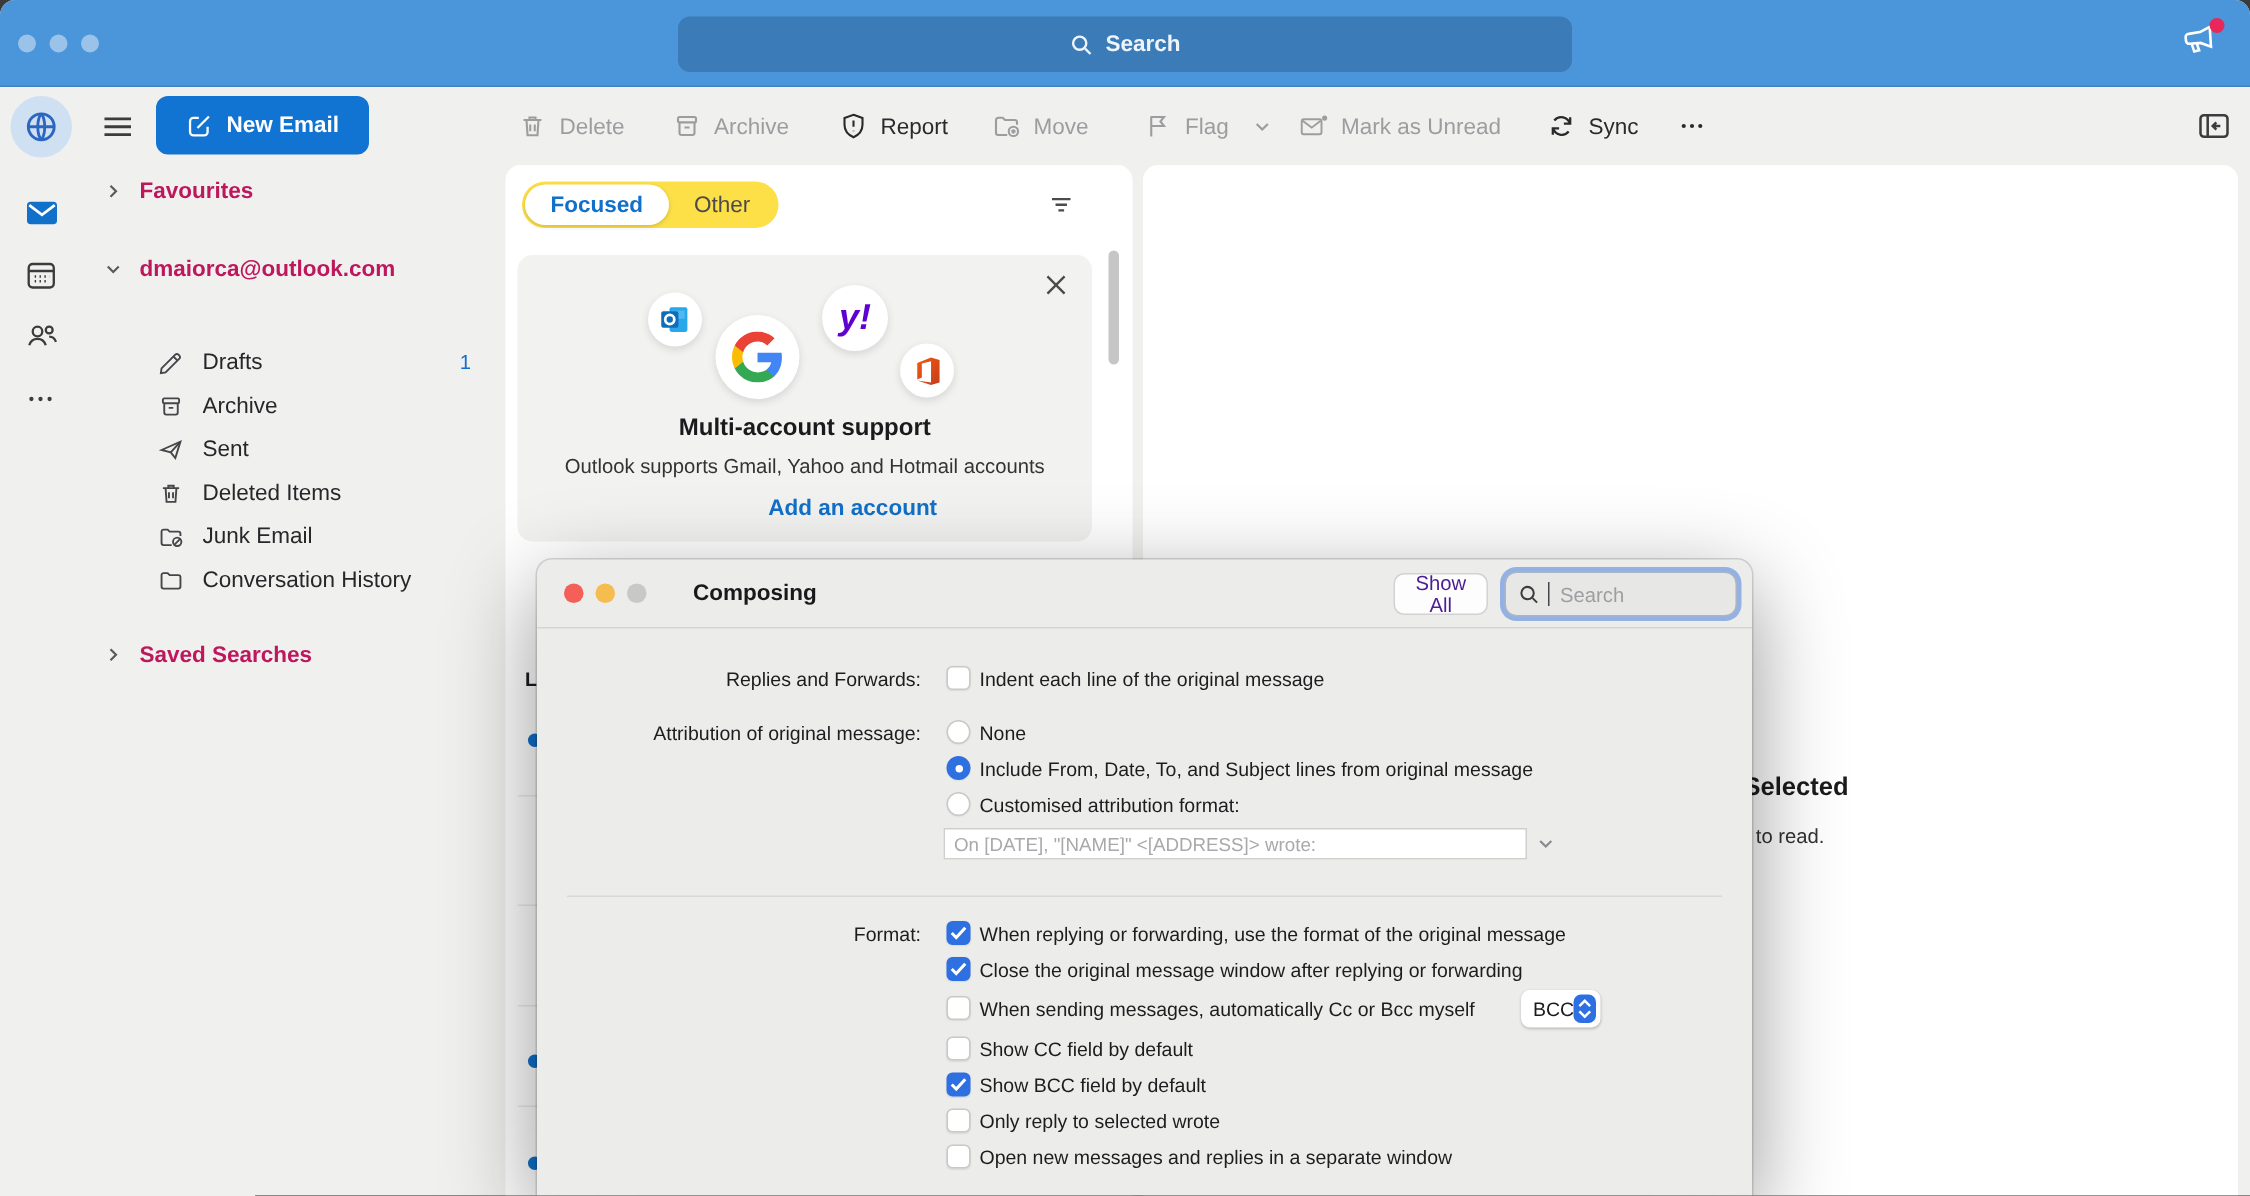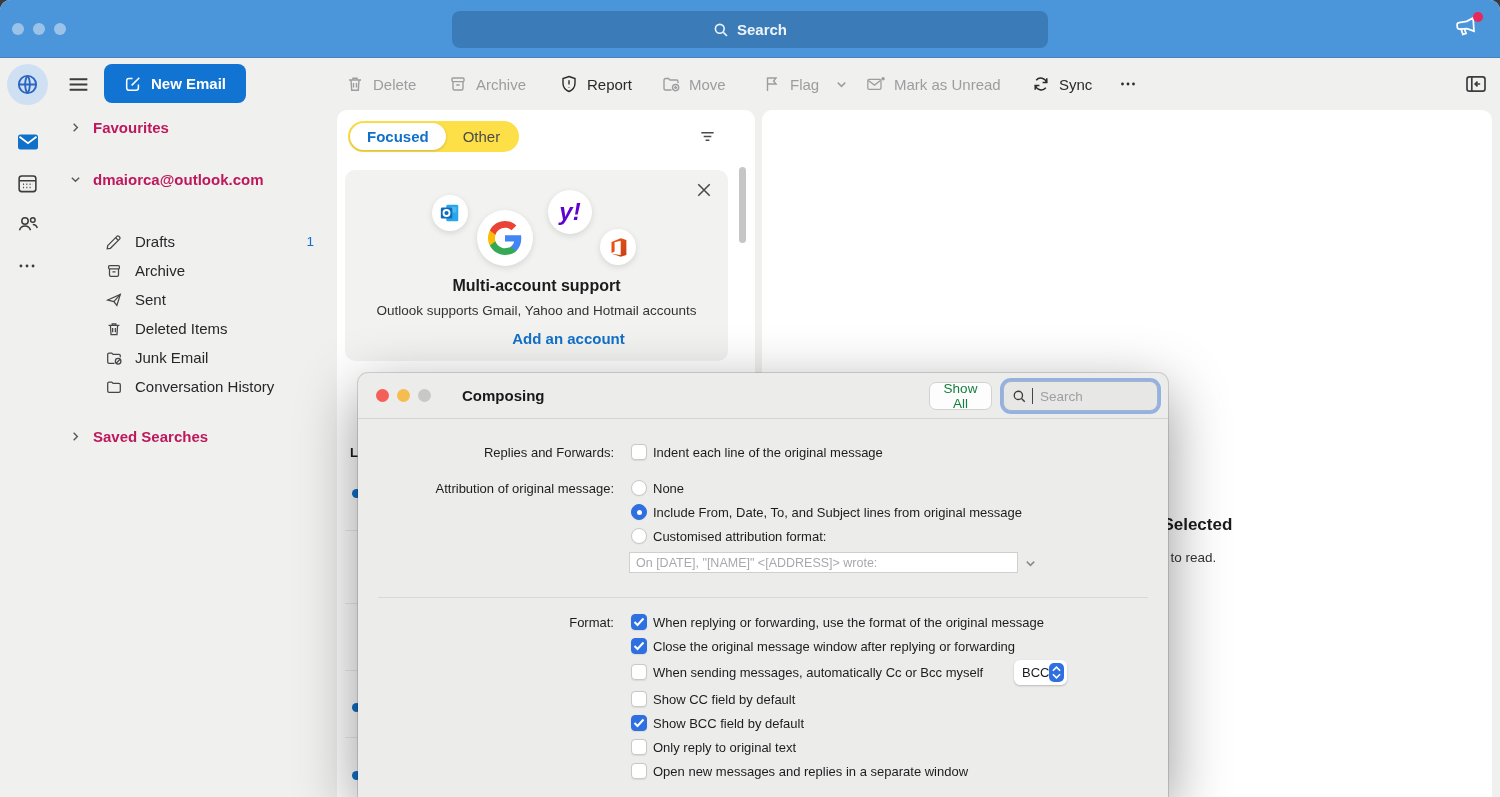--- a/index.html
+++ b/index.html
@@ -56,21 +56,21 @@
 
   
   .readpane{position:absolute;left:762px;top:110px;width:730px;height:687px;background:#fff;border-radius:10px 10px 0 0;}
   .empty-title{position:absolute;left:0;top:405px;width:100%;text-align:center;font-size:17px;font-weight:700;color:#1b1b1d;}
   .empty-sub{position:absolute;left:0;top:440px;width:100%;text-align:center;font-size:13.5px;color:#333335;}
 
   
   .dialog{position:absolute;left:358px;top:373px;width:810px;height:424px;background:#ececeb;border-radius:10px 10px 0 0;box-shadow:0 18px 60px rgba(0,0,0,.42),0 0 0 1px rgba(0,0,0,.14);}
   .d-dot{position:absolute;top:16px;width:13px;height:13px;border-radius:50%;}
   .d-title{position:absolute;left:104px;top:14px;font-size:15px;font-weight:700;color:#19191b;}
-  .showall{position:absolute;left:571px;top:9px;width:63px;height:28px;border-radius:7px;background:#fdfdfd;border:1px solid #d2d2d2;font-size:13.5px;color:#15803d;display:flex;align-items:center;}
+  .showall{position:absolute;left:571px;top:9px;width:63px;height:28px;border-radius:7px;background:#fdfdfd;border:1px solid #d2d2d2;font-size:13.5px;color:#4c1d95;display:flex;align-items:center;}
   .dsearch{position:absolute;left:645px;top:8px;width:155px;height:30px;border-radius:8px;background:#e7e7e6;border:1px solid #a9b4c4;box-shadow:0 0 0 3px #93b2e3;display:flex;align-items:center;padding:0 8px;gap:5px;}
   .dsearch input{border:none;outline:none;background:transparent;font-size:13.5px;color:#333;width:110px;font-family:inherit;}
   .dsearch input::placeholder{color:#9f9fa2;}
   .caret{width:1px;height:16px;background:#44444a;}
   .d-divider{position:absolute;left:0;top:45px;width:100%;height:1px;background:#d5d5d4;}
   .d-sep{position:absolute;left:20px;top:224px;width:770px;height:1px;background:#d8d8d7;}
   .dlabel{position:absolute;left:16px;width:240px;text-align:right;font-size:13px;color:#1d1d1f;}
   .dtext{position:absolute;left:295px;font-size:13px;color:#1d1d1f;white-space:nowrap;}
   .cb{position:absolute;left:273px;width:16px;height:16px;border-radius:4px;background:#fff;border:1px solid #c9c9c8;box-shadow:0 .5px 1px rgba(0,0,0,.08);}
   .cb svg{display:none;position:absolute;left:1px;top:2px;width:12px;height:10px;}
@@ -432,18 +432,18 @@
     </div>
     <span class="cb" style="top:318px"></span>
     <div class="dtext" style="top:319px">Show CC field by default</div>
     <span class="cb on" style="top:342px">
         <svg viewBox="0 0 12 10" fill="none" stroke="#fff" stroke-width="2">
           <path d="M1.5 5l3 3 6-6.5"></path>
         </svg>
       </span>
     <div class="dtext" style="top:343px">Show BCC field by default</div>
     <span class="cb" style="top:366px"></span>
-    <div class="dtext" style="top:367px">Only reply to original text</div>
+    <div class="dtext" style="top:367px">Only reply to selected wrote</div>
     <span class="cb" style="top:390px"></span>
     <div class="dtext" style="top:391px">Open new messages and replies in a separate window</div>
   </div>
 
 </div>
 
 </body></html>

